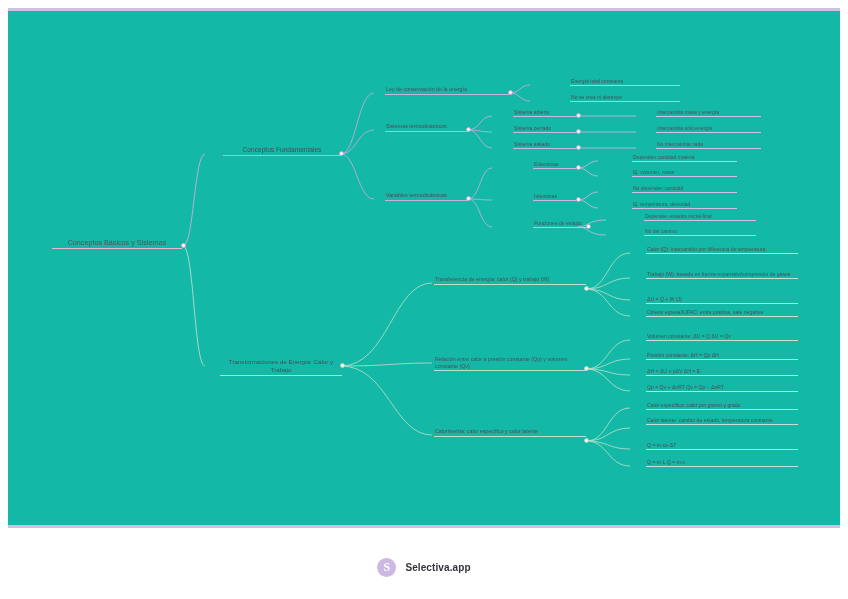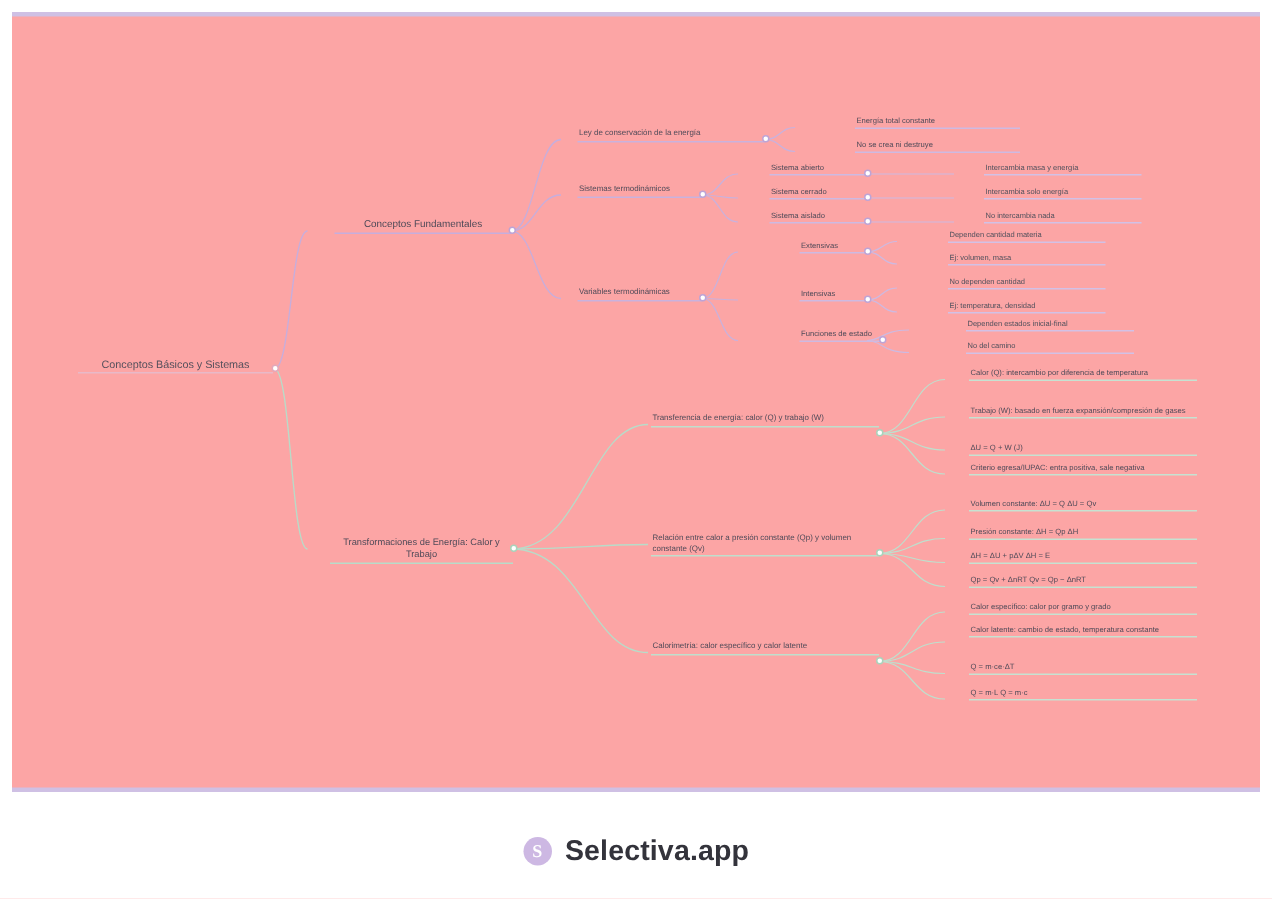--- a/index.html
+++ b/index.html
@@ -21,21 +21,21 @@
     background: #ffffff;
   }
 
   
   .map-card {
     position: absolute;
     left: 8px;
     top: 8px;
     width: 832px;
     height: 520px;
-    background: #fca5a5;
+    background: #14b8a6;
     border-top: 3px solid #cfc0e4;
     border-bottom: 3px solid #cfc0e4;
     box-sizing: border-box;
   }
 
   .map-canvas {
     position: absolute;
     left: 0;
     top: 0;
     width: 832px;
@@ -145,21 +145,21 @@
     background: #cdb8e3;
     display: flex;
     align-items: center;
     justify-content: center;
     color: #ffffff;
     font-size: 12px;
     font-weight: bold;
     font-family: "Liberation Serif", serif;
   }
   .brand-name {
-    font-size: 19px;
+    font-size: 10px;
     font-weight: bold;
     color: #33333b;
     letter-spacing: 0.1px;
   }
 </style>
 </head>
 <body>
 
 <div id="page">
 

